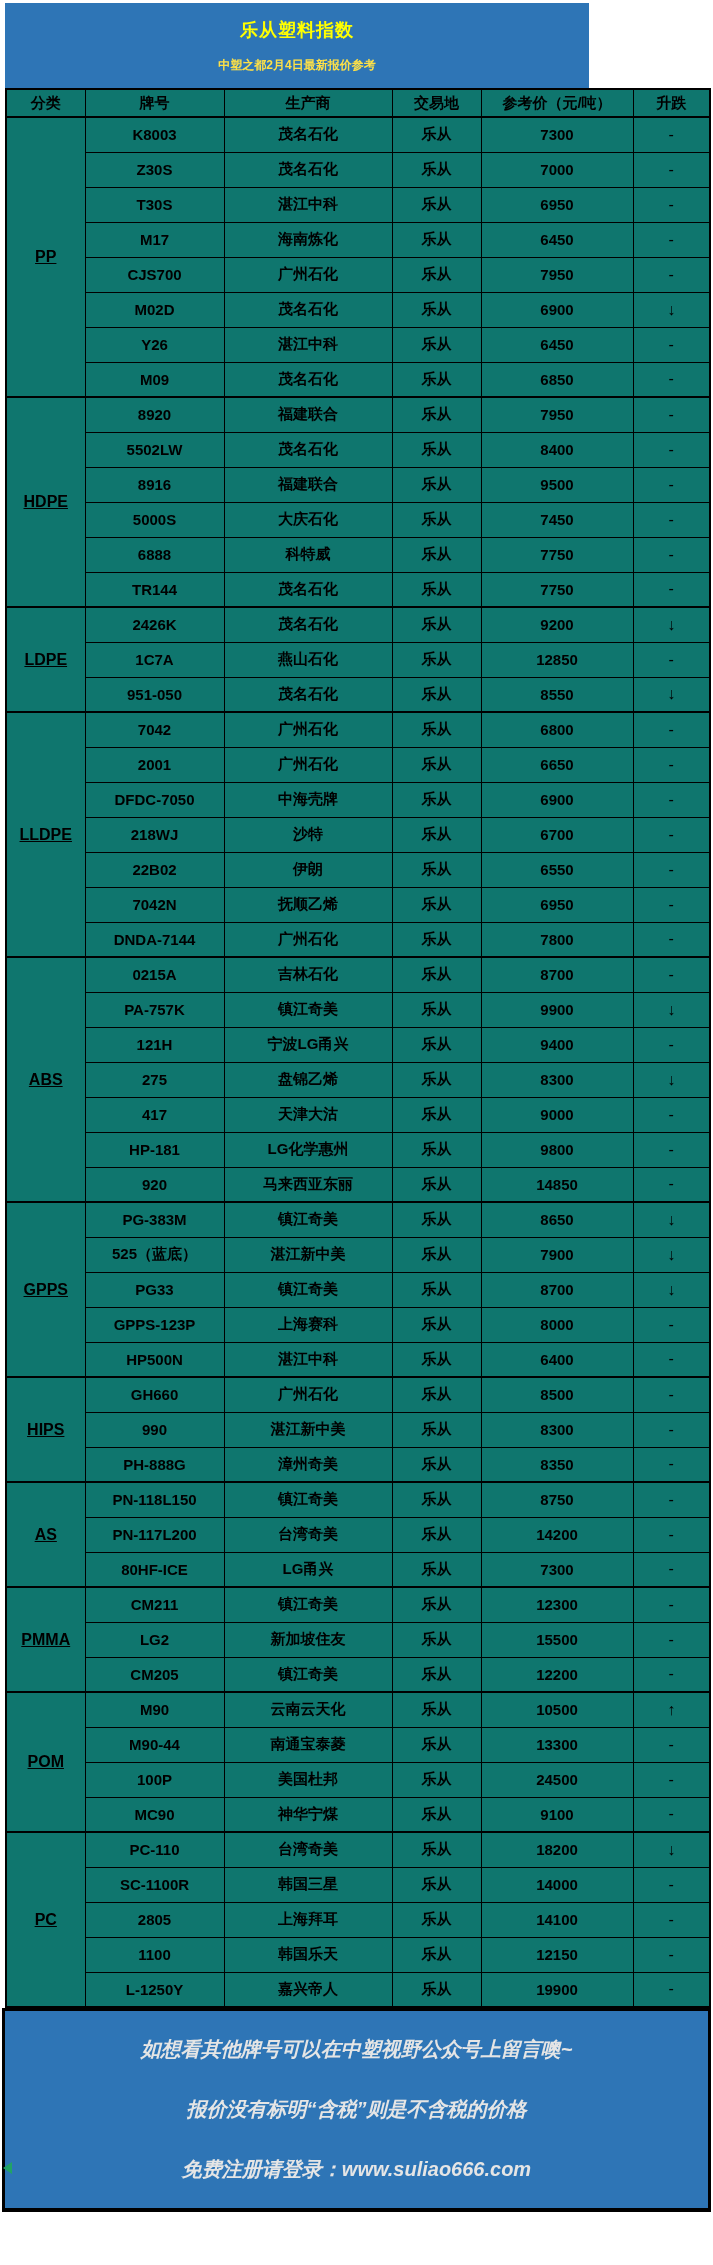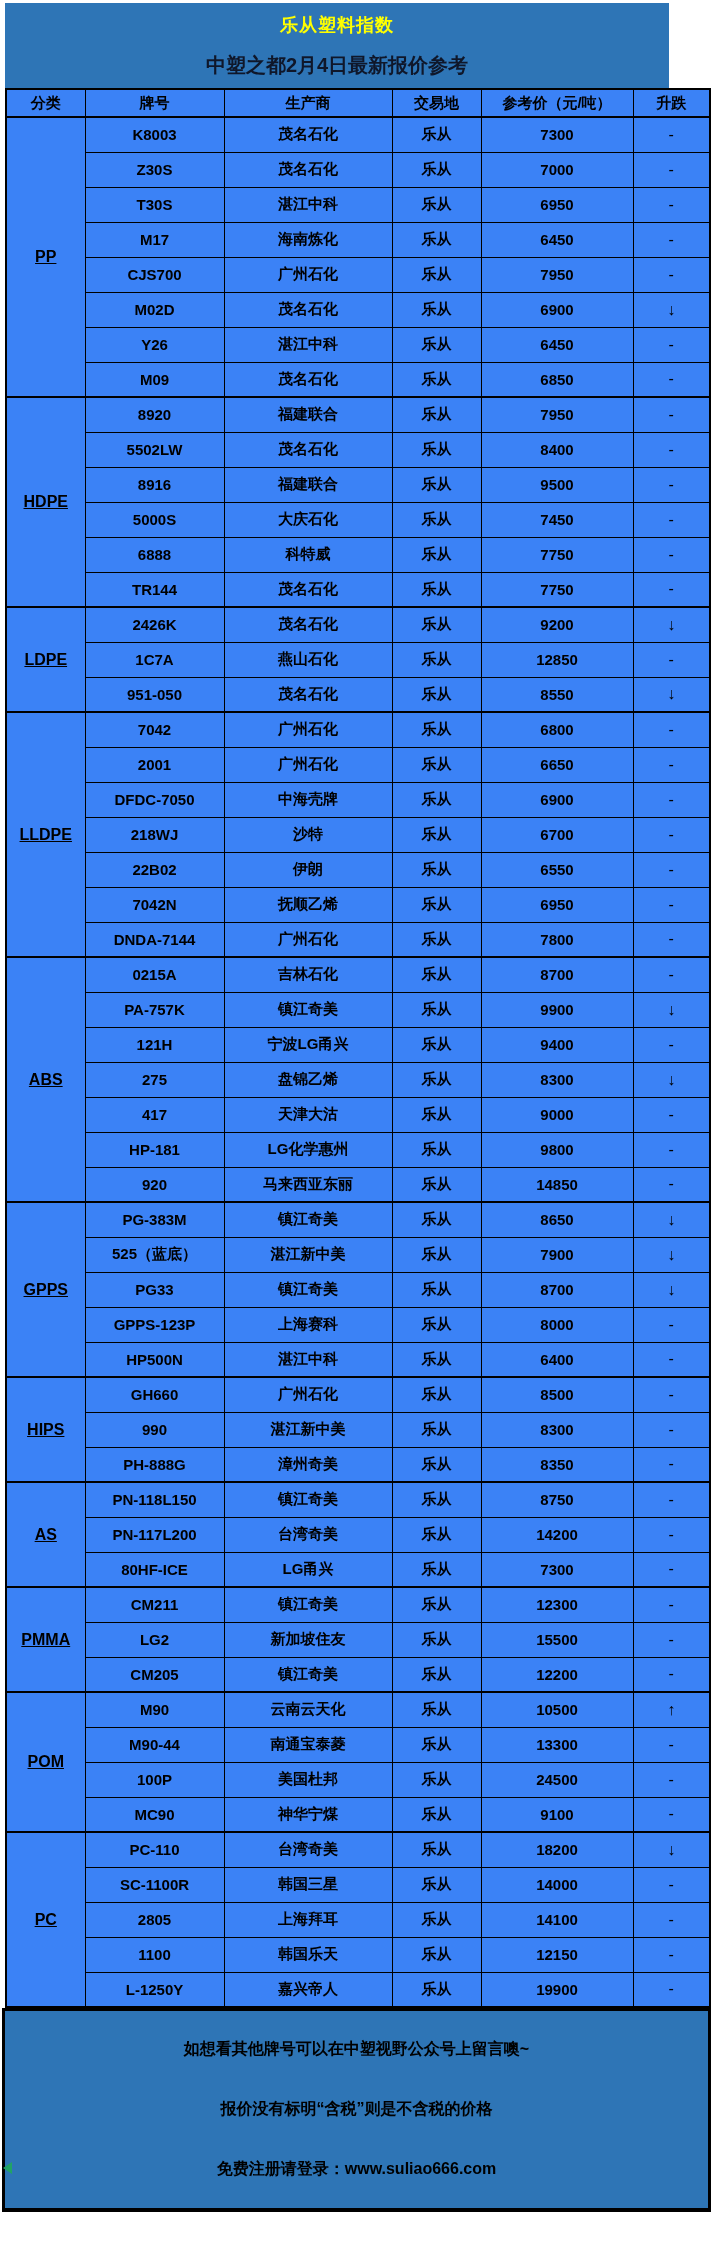--- a/index.html
+++ b/index.html
@@ -4,35 +4,35 @@
 <style>
   * { box-sizing: border-box; }
   html, body {
     margin: 0; padding: 0;
     width: 713px; min-height: 2265px;
     background: #ffffff;
     font-family: "Liberation Sans", "DejaVu Sans", sans-serif;
   }
   .banner {
     margin: 3px 4px 0 5px;
-    width: 664px; height: 85px;
+    width: 584px; height: 85px;
     background: #2E75B6;
     display: flex; flex-direction: column;
     align-items: center; justify-content: center;
     gap: 15px;
   }
   .banner .title   { color: #FFFF00; font-weight: bold; font-size: 18px; letter-spacing: 1px; }
-  .banner .subtitle{ color: #0f172a; font-weight: bold; font-size: 20px; }
+  .banner .subtitle{ color: #fde047; font-weight: bold; font-size: 12px; }
 
   table.price-table {
     margin-left: 5px;
     width: 704px;
     border-collapse: collapse;
     table-layout: fixed;
-    background: #3b82f6;
+    background: #0f766e;
     border: 2px solid #000;
   }
   .price-table th, .price-table td {
     border: 1px solid #000;
     text-align: center;
     vertical-align: middle;
     padding: 0;
     color: #000;
     overflow: hidden;
     white-space: nowrap;
@@ -47,21 +47,21 @@
     position: relative;
     margin-left: 2px;
     width: 709px; height: 204px;
     background: #2E75B6;
     border: 3px solid #000;
     border-bottom-width: 4px;
     display: flex; flex-direction: column;
     align-items: center; justify-content: space-around;
     padding: 8px 2px;
   }
-  .footer-line { color: #000000; font-weight: bold; font-size: 16px; white-space: nowrap; }
+  .footer-line { color: #e5e5e5; font-weight: bold; font-size: 20px; white-space: nowrap; font-style: italic; }
   .green-arrow {
     position: absolute;
     left: -2px; top: 151px;
     width: 0; height: 0;
     border-top: 6px solid transparent;
     border-bottom: 6px solid transparent;
     border-right: 9px solid #21A366;
   }
 </style>
 </head>

